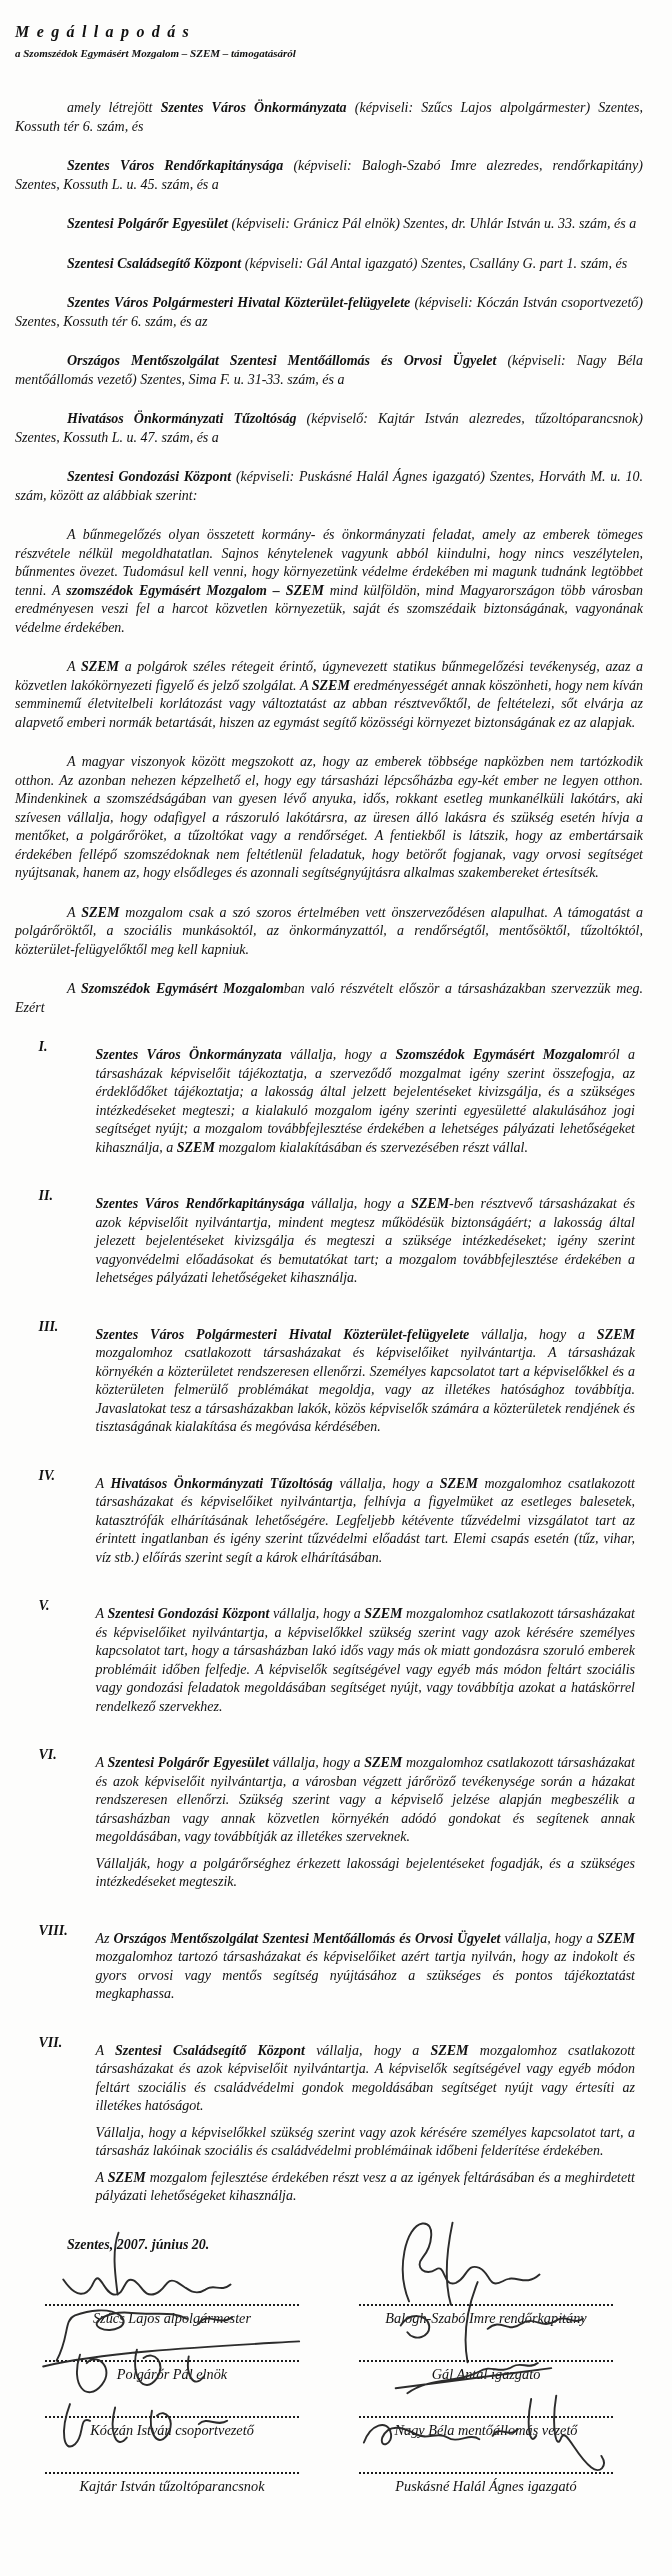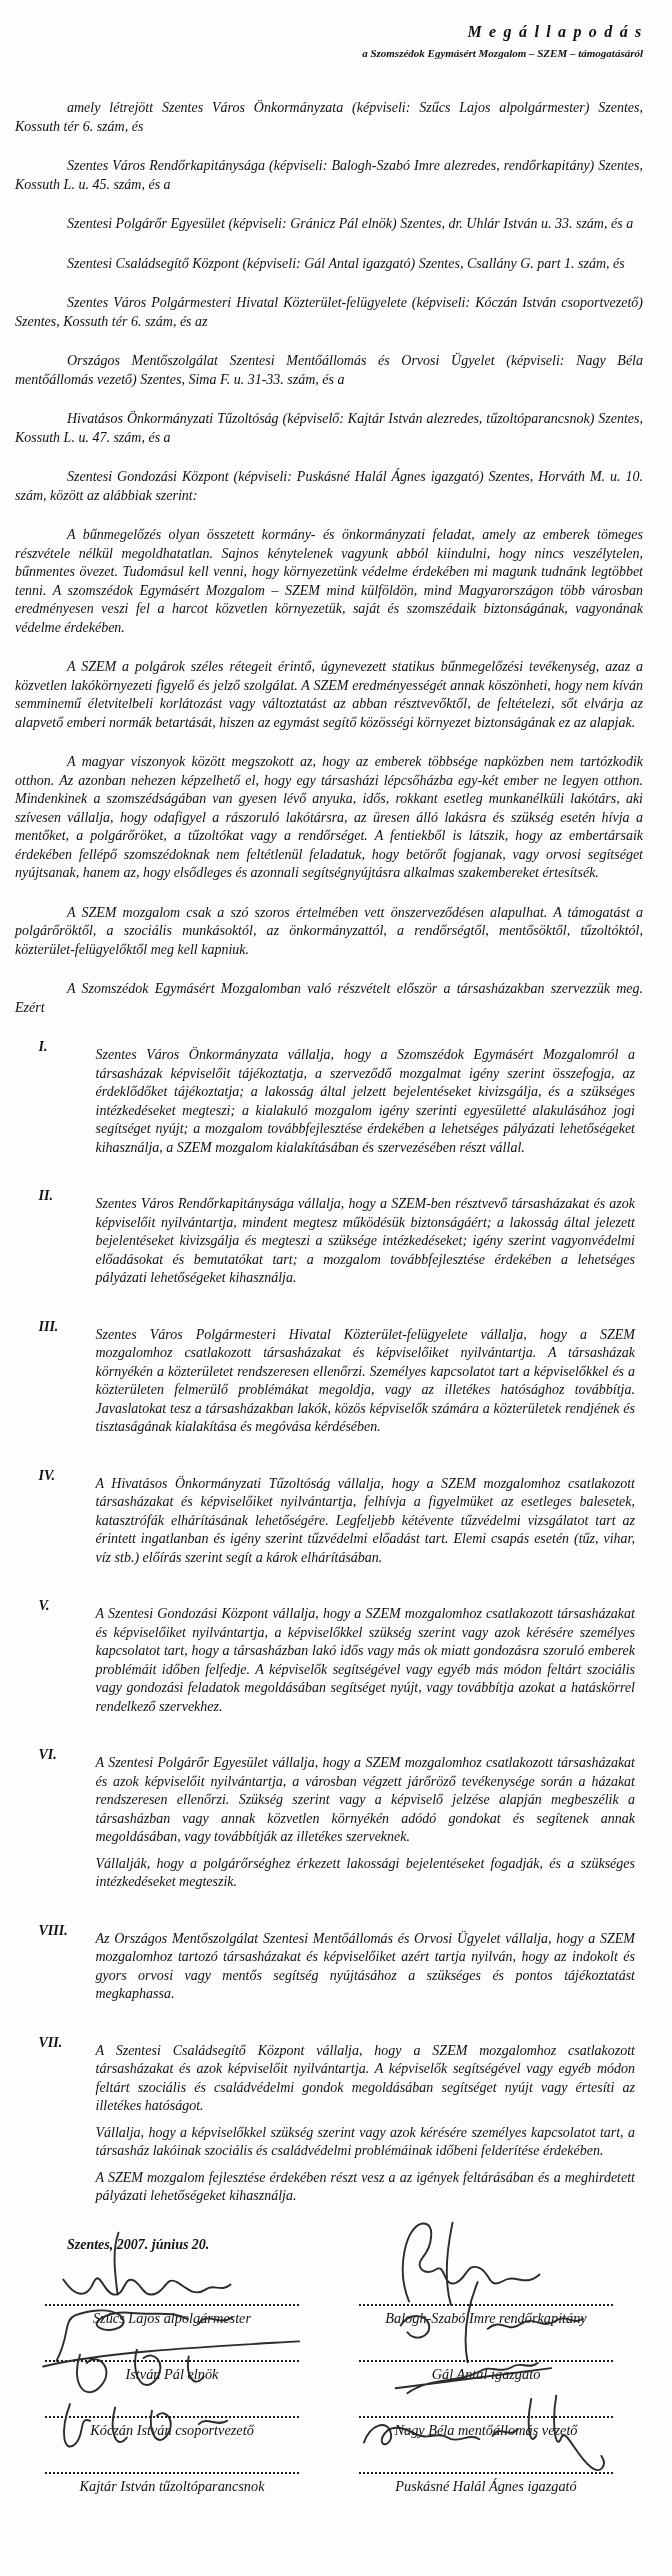--- a/index.html
+++ b/index.html
@@ -11,29 +11,29 @@
     box-sizing: border-box;
     background: #fdfdfc;
     color: #111;
     font-family: "Liberation Serif", "DejaVu Serif", serif;
     font-style: italic;
     font-size: 14px;
     line-height: 18.5px;
     padding: 20px 30px 22px 15px;
     overflow: hidden;
   }
-  .title { text-align: right; font-weight: 700; }
+  .title { text-align: left; font-weight: 700; }
   .title-1 { font-size: 16px; letter-spacing: 1.7px; margin: 3.4px 0 1.7px; }
   .title-2 { font-size: 11px; margin: 0 0 37px; }
   p.base {
     margin: 0 0 21px;
     text-align: justify;
     text-indent: 52px;
   }
-  .b { font-weight: 400; }
+  .b { font-weight: 700; }
   #items { margin-top: 1.7px; }
   .item { display: flex; margin: 0 0 22px 23.5px; }
   .item .num { flex: none; width: 49px; font-weight: 700; }
   .item-body { flex: 1; }
   .item-p { margin: 8px; text-align: justify; }
   .date-line { margin: 34px 0 5px; text-indent: 0; font-weight: bold; }
   .signatures {
     display: grid;
     grid-template-columns: 1fr 1fr;
     margin-top: 1.7px;
@@ -159,21 +159,21 @@
           <path d="M68,96 C52,58 64,6 84,3 C100,1 96,30 84,44 C74,56 88,66 100,58 C112,50 108,80 124,74 C138,68 136,50 152,56 C166,62 162,82 180,72 C196,62 206,80 224,64 M120,2 C112,40 110,72 118,100"></path>
         </svg>
         <div class="sig-line"></div>
         <div class="sig-label">Balogh-Szabó Imre rendőrkapitány</div>
       </div>
       <div class="sig-cell">
         <svg class="sig-scribble" width="269" height="92" viewBox="0 0 320 110">
           <path d="M22,100 C38,70 30,52 44,46 C60,40 84,36 98,46 C112,58 88,68 74,61 C60,54 84,40 112,43 C142,46 160,40 178,50 M192,56 C202,40 216,60 232,48"></path>
         </svg>
         <div class="sig-line"></div>
-        <div class="sig-label">István Pál elnök</div>
+        <div class="sig-label">Polgárőr Pál elnök</div>
       </div>
       <div class="sig-cell">
         <svg class="sig-scribble" width="269" height="92" viewBox="0 0 320 110">
           <path d="M150,6 C138,36 132,70 138,102 M58,58 C68,42 90,44 92,58 C94,72 74,78 66,66 M162,62 C178,48 186,68 202,56 C218,45 226,64 244,52 C256,44 264,58 276,50"></path>
         </svg>
         <div class="sig-line"></div>
         <div class="sig-label">Gál Antal igazgató</div>
       </div>
       <div class="sig-cell">
         <svg class="sig-scribble" width="269" height="92" viewBox="0 0 320 110">

